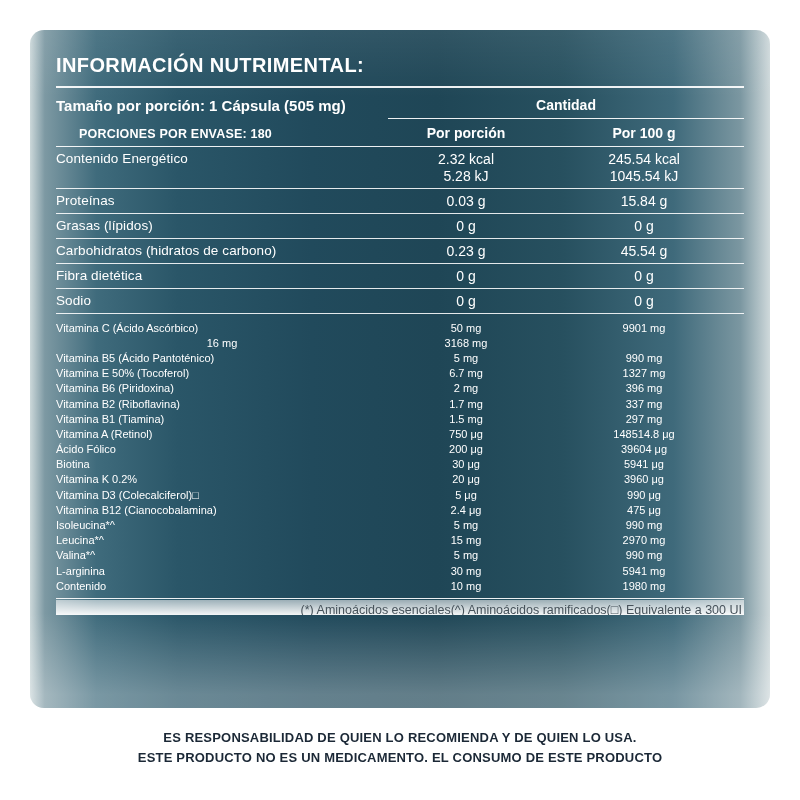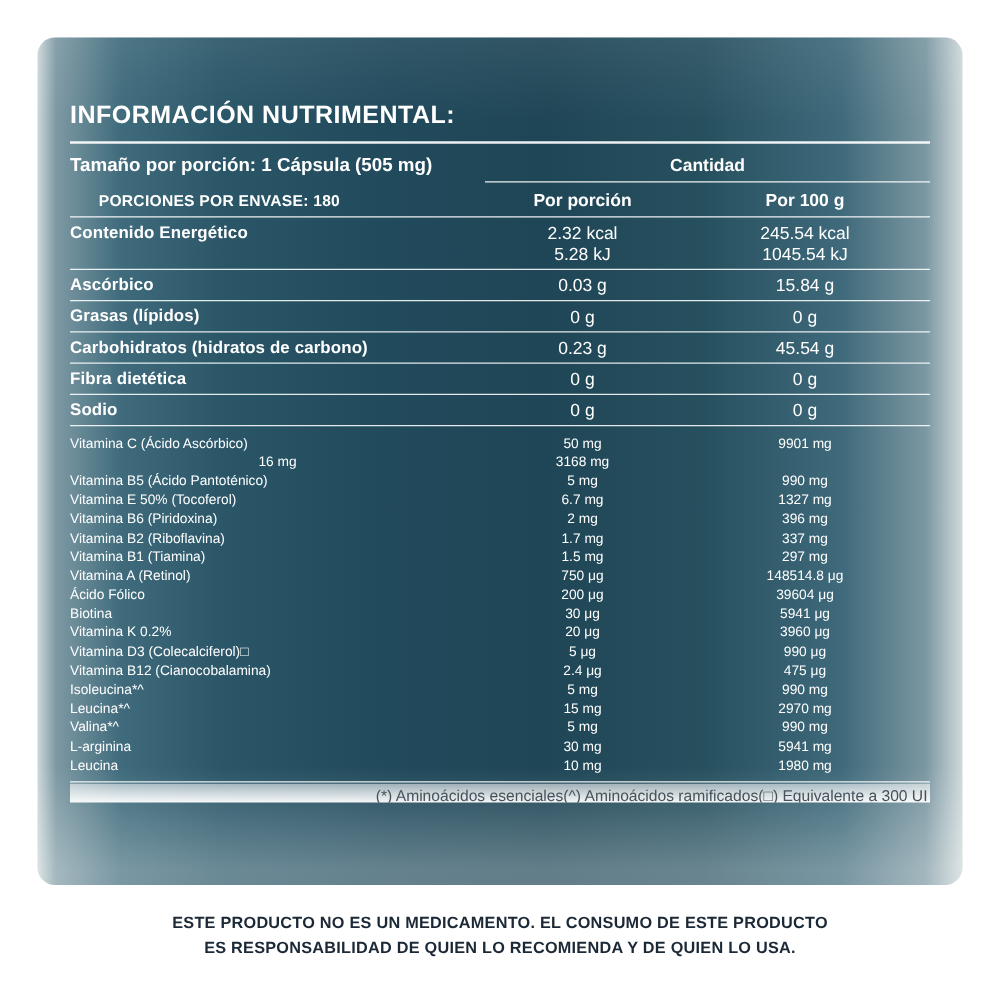--- a/index.html
+++ b/index.html
@@ -13,40 +13,40 @@
     border-radius: 14px; overflow: hidden; color: #ffffff;
     background: linear-gradient(90deg,
       #ccd8da 0%, #7d99a3 2%, #3f6b7c 9%, #2a5668 20%, #214a5c 38%,
       #1f4656 55%, #27505f 72%, #3f6a7b 87%, #7b97a1 96%, #cfd9db 100%);
   }
   .bottle-label::before {
     content: ""; position: absolute; inset: 0; pointer-events: none;
     background: linear-gradient(180deg, rgba(255,255,255,.08) 0%, rgba(255,255,255,0) 10%,
       rgba(255,255,255,0) 86%, rgba(255,255,255,.30) 98%);
   }
-  .inner { position: relative; padding: 24px 26px 0 26px; margin-top: 27px; }
+  .inner { position: relative; padding: 24px 26px 0 26px; }
 
   .title { font-size: 20px; font-weight: bold; letter-spacing: .4px; margin-bottom: 9px; }
 
   .rule  { border-top: 2px solid rgba(255,255,255,.92); height: 0; }
   .rule.thin { border-top-width: 1.5px; }
 
   .header { display: grid; grid-template-columns: 1fr 356px; margin-top: 9px; align-items: start; }
   .serving { font-weight: bold; font-size: 15px; }
   .porciones { font-weight: bold; font-size: 12.5px; margin-top: 13px; letter-spacing: .2px; padding-left: 23px; }
   .h-right .cantidad { text-align: center; font-weight: bold; font-size: 14px; padding-bottom: 5px; }
   .h-right .subrule { border-top: 1.5px solid rgba(255,255,255,.92); }
   .h-right .cols { display: grid; grid-template-columns: 156px 200px; text-align: center;
                    font-weight: bold; font-size: 14px; padding-top: 6px; }
   .header-bottom-rule { margin-top: 5px; }
 
   .mrow { display: grid; grid-template-columns: 1fr 156px 200px; align-items: start;
           padding: 4px 0 3px 0; border-bottom: 1.5px solid rgba(255,255,255,.88);
           font-size: 13.5px; }
-  .mname { font-weight: bold; letter-spacing: .1px; }
+  .mname { font-weight: normal; letter-spacing: .1px; }
   .mval  { text-align: center; font-size: 14px; }
   .mval div { line-height: 17px; }
 
   .micros { margin-top: 6px; }
   .vrow { display: grid; grid-template-columns: 1fr 156px 200px; align-items: start;
           padding: 1.6px 0; font-size: 11px; }
   .vname { font-weight: normal; }
   .vval  { text-align: center; }
 
   .bottom-rule { margin-top: 5px; }
@@ -93,21 +93,21 @@
           <div class="mval">
             <div>2.32 kcal</div>
             <div>5.28 kJ</div>
           </div>
           <div class="mval">
             <div>245.54 kcal</div>
             <div>1045.54 kJ</div>
           </div>
         </div>
           <div class="mrow">
-          <div class="mname">Ascórbico</div>
+          <div class="mname">Proteínas</div>
           <div class="mval">
             <div>0.03 g</div>
             <div></div>
           </div>
           <div class="mval">
             <div>15.84 g</div>
             <div></div>
           </div>
         </div>
           <div class="mrow">
@@ -235,35 +235,35 @@
           <div class="vname">Valina*^</div>
           <div class="vval">5 mg</div>
           <div class="vval">990 mg</div>
         </div>
           <div class="vrow">
           <div class="vname">L-arginina</div>
           <div class="vval">30 mg</div>
           <div class="vval">5941 mg</div>
         </div>
           <div class="vrow">
-          <div class="vname">Leucina</div>
+          <div class="vname">Contenido</div>
           <div class="vval">10 mg</div>
           <div class="vval">1980 mg</div>
         </div>
         </div>
 
       <div class="rule thin bottom-rule"></div>
 
       <div class="footnote">
         <span>(*) Aminoácidos esenciales</span>
         <span>(^) Aminoácidos ramificados</span>
         <span>(□) Equivalente a 300 UI</span>
       </div>
 
     </div>
   </div>
 
   <div class="disclaimer">
+    <div>ES RESPONSABILIDAD DE QUIEN LO RECOMIENDA Y DE QUIEN LO USA.</div>
     <div>ESTE PRODUCTO NO ES UN MEDICAMENTO. EL CONSUMO DE ESTE PRODUCTO</div>
-    <div>ES RESPONSABILIDAD DE QUIEN LO RECOMIENDA Y DE QUIEN LO USA.</div>
   </div>
 
 </div>
 
 </body></html>

